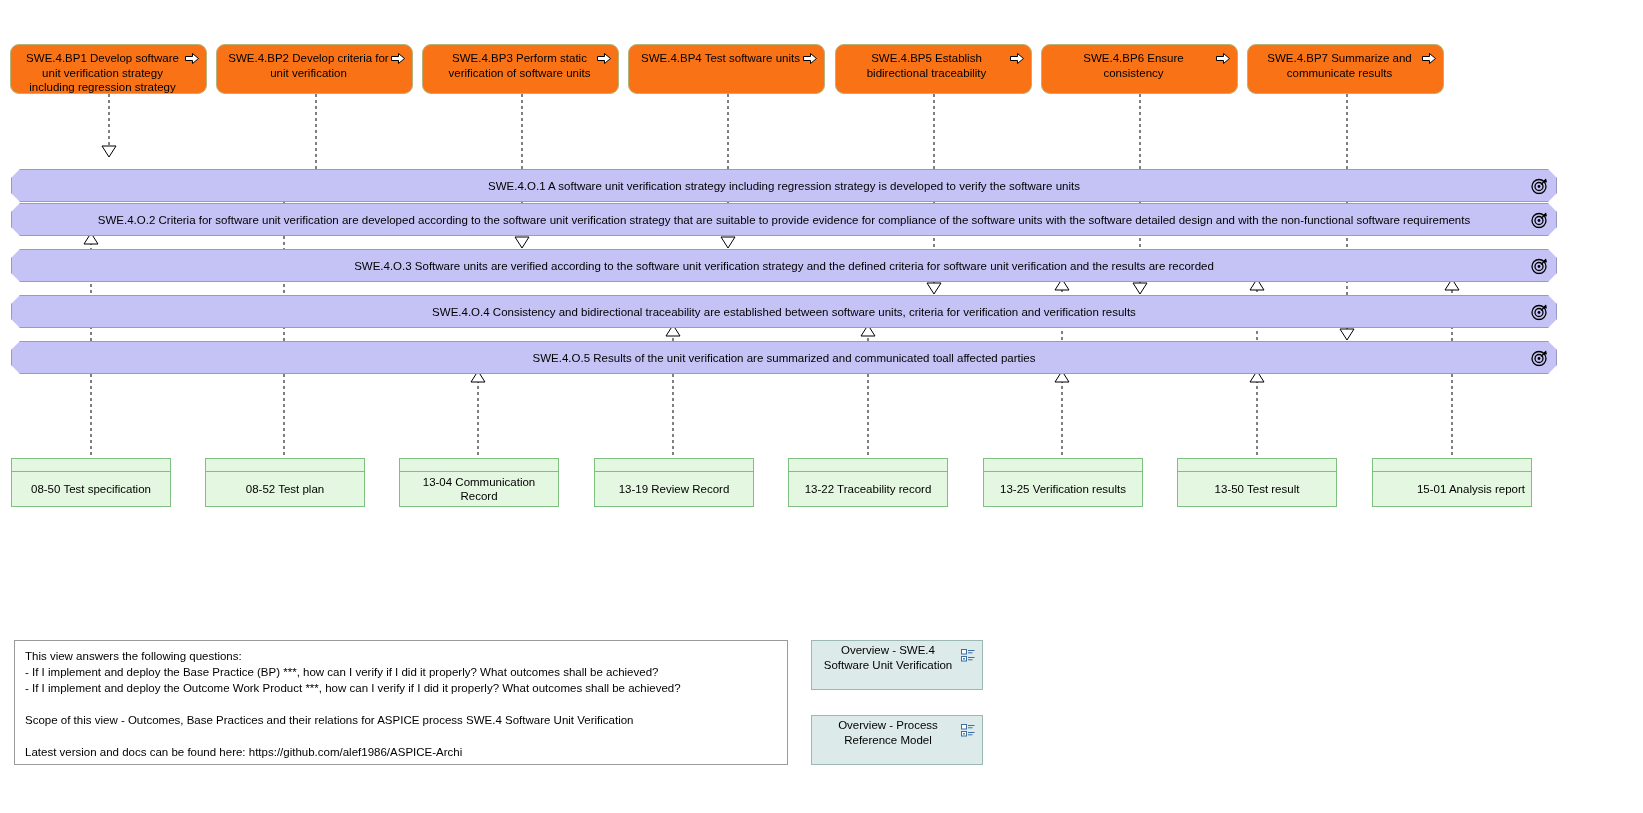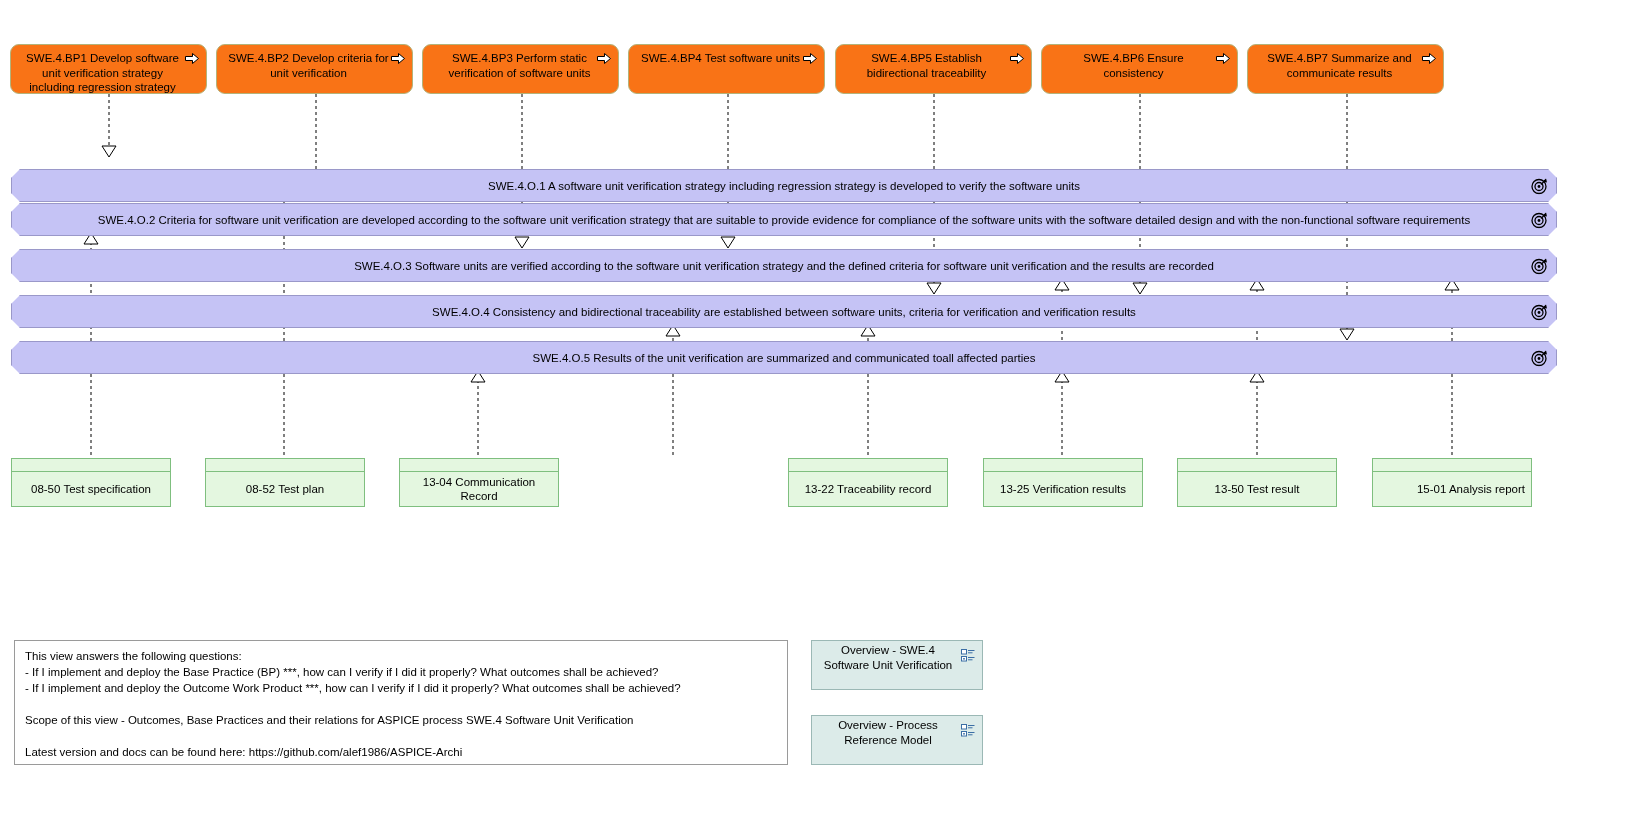--- a/index.html
+++ b/index.html
@@ -222,20 +222,24 @@
     <span class="lbl">08-50 Test specification</span>
   </div>
   <div class="deliv" style="left:205px;top:458px;width:160px;height:49px;">
     <span class="band"></span>
     <span class="lbl">08-52 Test plan</span>
   </div>
   <div class="deliv" style="left:399px;top:458px;width:160px;height:49px;">
     <span class="band"></span>
     <span class="lbl">13-04 Communication Record</span>
   </div>
+  <div class="deliv" style="left:594px;top:458px;width:160px;height:49px;">
+    <span class="band"></span>
+    <span class="lbl">13-19 Review Record</span>
+  </div>
   <div class="deliv" style="left:788px;top:458px;width:160px;height:49px;">
     <span class="band"></span>
     <span class="lbl">13-22 Traceability record</span>
   </div>
   <div class="deliv" style="left:983px;top:458px;width:160px;height:49px;">
     <span class="band"></span>
     <span class="lbl">13-25 Verification results</span>
   </div>
   <div class="deliv" style="left:1177px;top:458px;width:160px;height:49px;">
     <span class="band"></span>

